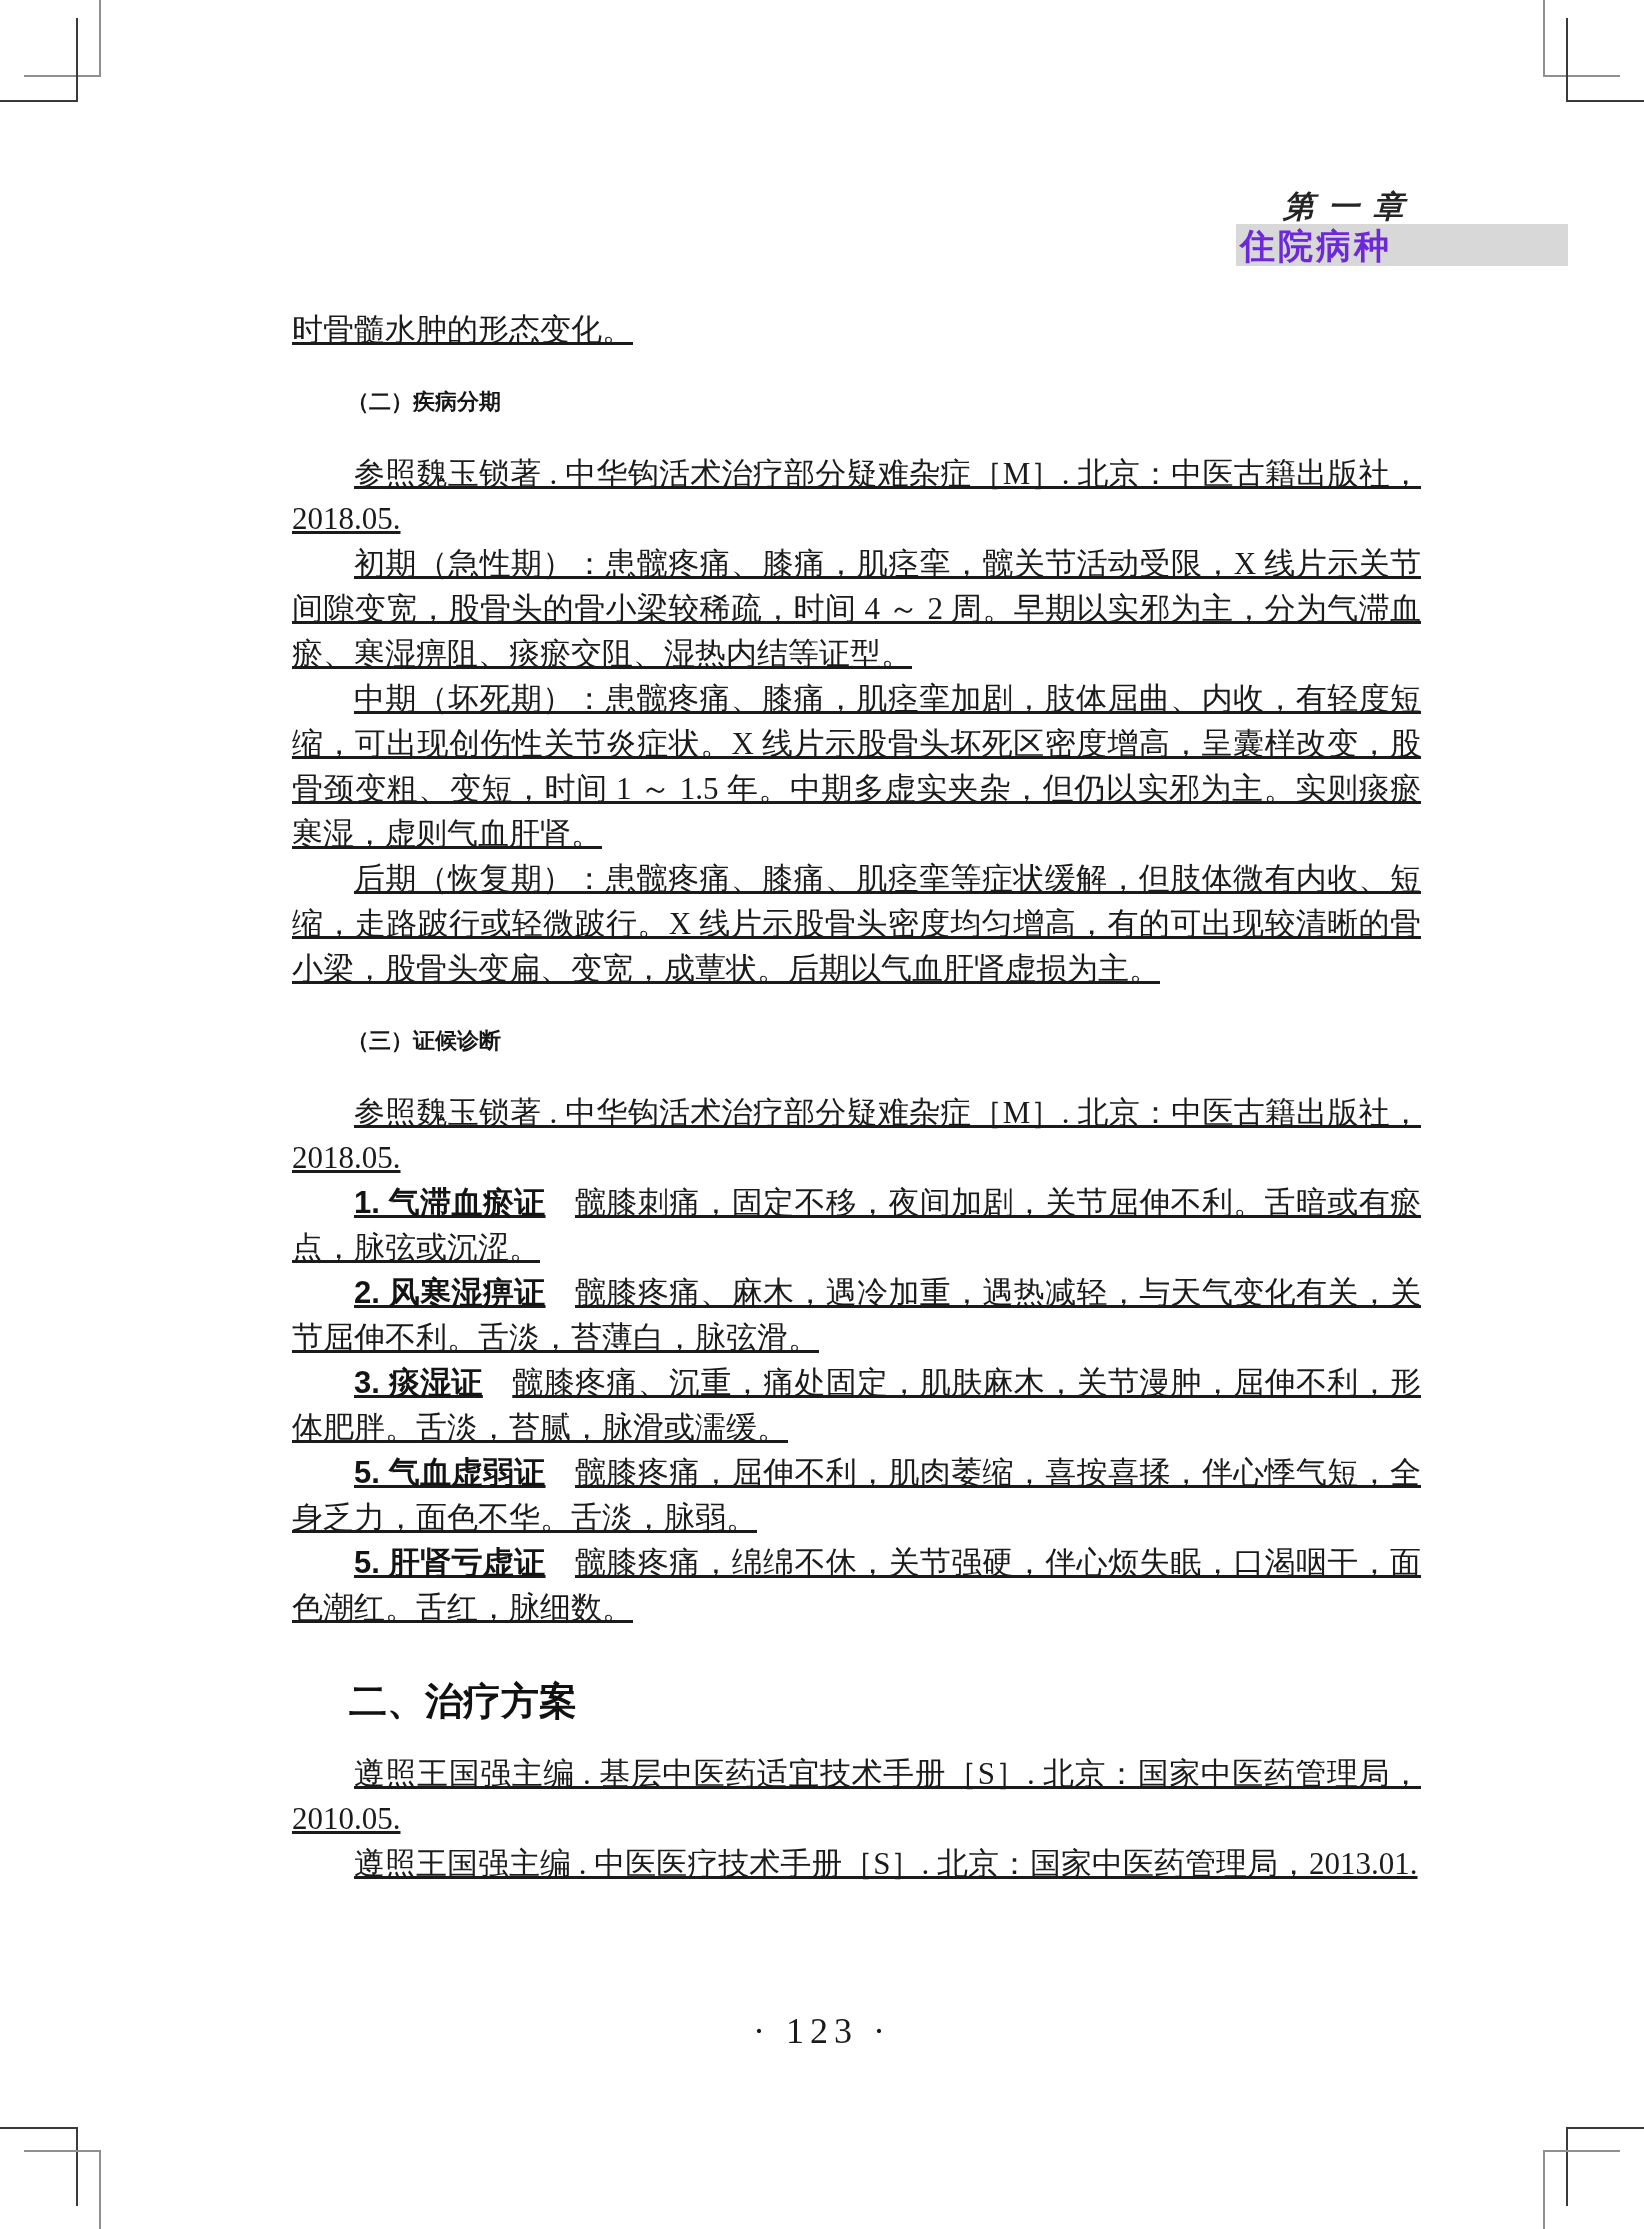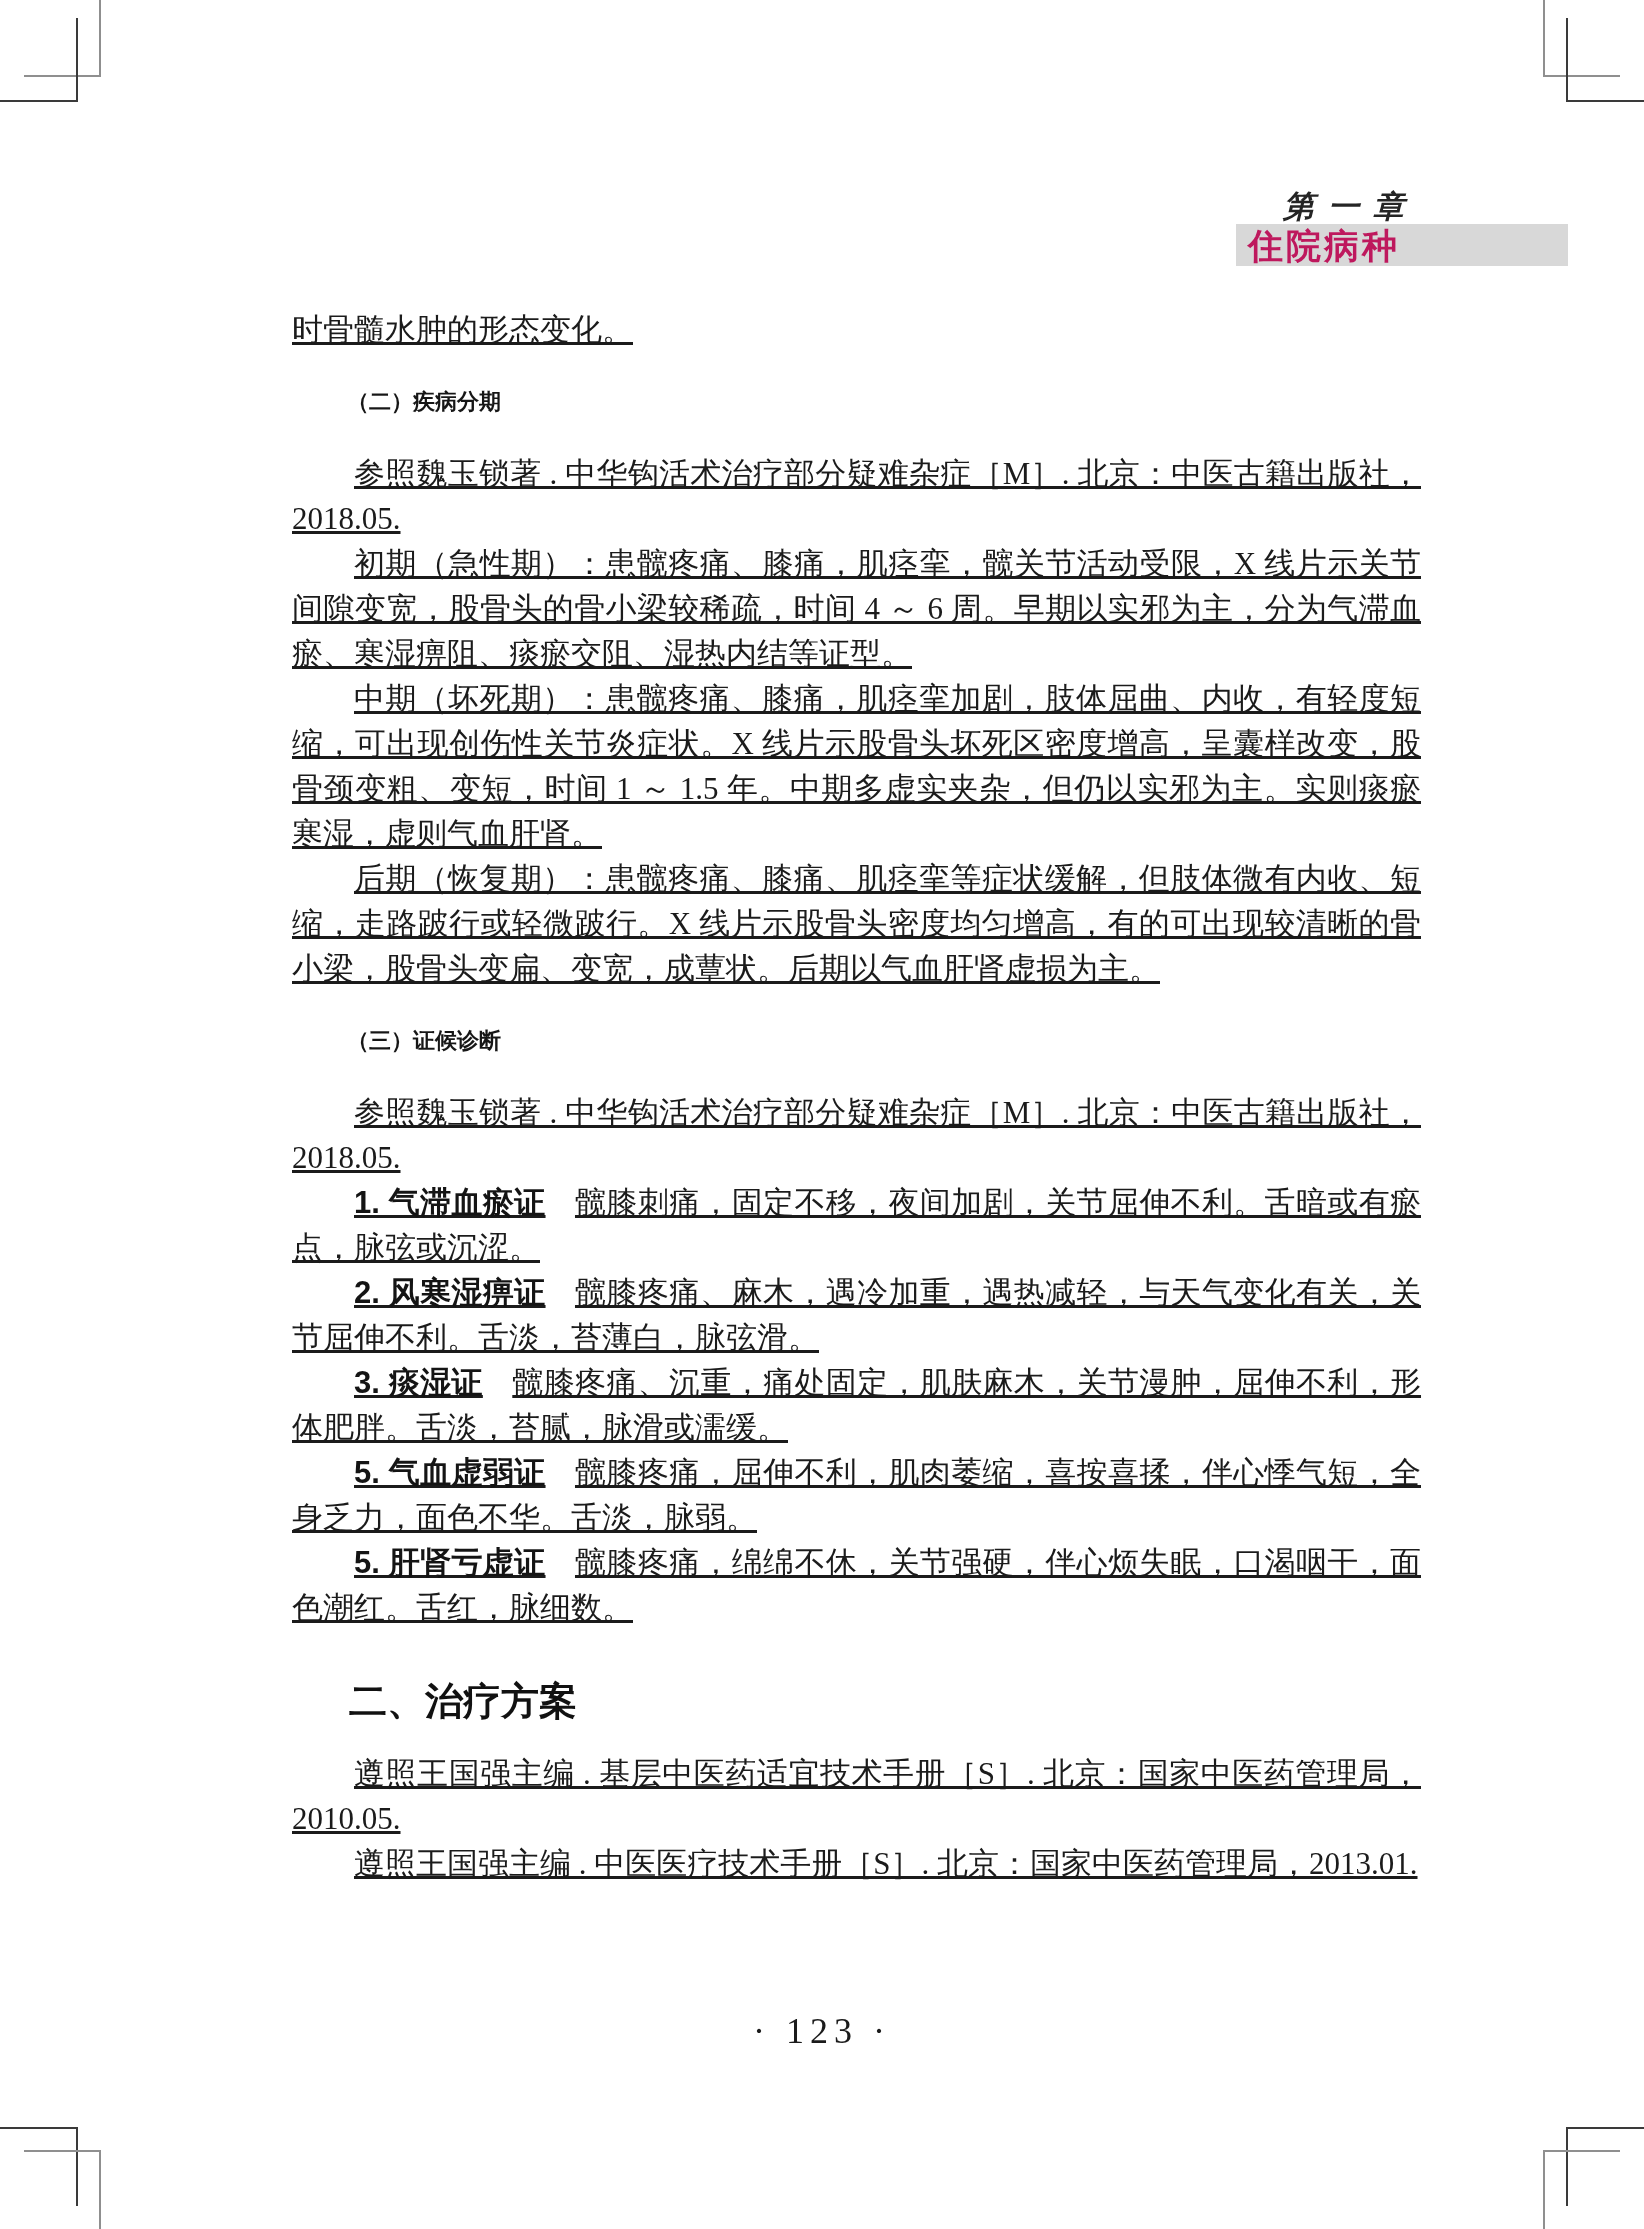--- a/index.html
+++ b/index.html
@@ -22,24 +22,24 @@
     font-family:Liberation Serif, serif;
     font-style:italic;font-weight:bold;
     font-size:31px;letter-spacing:14px;color:#252525;
     white-space:nowrap;
   }
   .title-bar{
     position:absolute;left:1236px;top:224px;
     width:332px;height:42px;
   }
   .title-bar .bar-text{
-    display:block;padding-left:12px;
+    display:block;padding-left:4px;
     font-family:"Liberation Sans","DejaVu Sans",sans-serif;
     font-weight:bold;font-size:35px;line-height:43px;
-    letter-spacing:3px;color:#be185d;white-space:nowrap;
+    letter-spacing:3px;color:#6d28d9;white-space:nowrap;
   }
 
   
   .body-text{
     position:absolute;left:292px;top:307px;width:1129px;
     font-size:31px;line-height:45px;
     text-align:justify;
   }
   .body-text p{
     margin:0;text-indent:62px;
@@ -109,21 +109,21 @@
     <span class="bar-text">住院病种</span>
   </div>
 
   <div class="body-text">
 
     <p class="continuation">时骨髓水肿的形态变化。</p>
 
     <h3 class="sub-heading">（二）疾病分期</h3>
 
     <p>参照魏玉锁著 . 中华钩活术治疗部分疑难杂症［M］. 北京：中医古籍出版社，2018.05.</p>
-    <p>初期（急性期）：患髋疼痛、膝痛，肌痉挛，髋关节活动受限，X 线片示关节间隙变宽，股骨头的骨小梁较稀疏，时间 4 ～ 6 周。早期以实邪为主，分为气滞血瘀、寒湿痹阻、痰瘀交阻、湿热内结等证型。</p>
+    <p>初期（急性期）：患髋疼痛、膝痛，肌痉挛，髋关节活动受限，X 线片示关节间隙变宽，股骨头的骨小梁较稀疏，时间 4 ～ 2 周。早期以实邪为主，分为气滞血瘀、寒湿痹阻、痰瘀交阻、湿热内结等证型。</p>
     <p>中期（坏死期）：患髋疼痛、膝痛，肌痉挛加剧，肢体屈曲、内收，有轻度短缩，可出现创伤性关节炎症状。X 线片示股骨头坏死区密度增高，呈囊样改变，股骨颈变粗、变短，时间 1 ～ 1.5 年。中期多虚实夹杂，但仍以实邪为主。实则痰瘀寒湿，虚则气血肝肾。</p>
     <p>后期（恢复期）：患髋疼痛、膝痛、肌痉挛等症状缓解，但肢体微有内收、短缩，走路跛行或轻微跛行。X 线片示股骨头密度均匀增高，有的可出现较清晰的骨小梁，股骨头变扁、变宽，成蕈状。后期以气血肝肾虚损为主。</p>
 
     <h3 class="sub-heading">（三）证候诊断</h3>
 
     <p>参照魏玉锁著 . 中华钩活术治疗部分疑难杂症［M］. 北京：中医古籍出版社，2018.05.</p>
 
     <p class="syndrome">
       <span class="term">1. 气滞血瘀证</span><span>髋膝刺痛，固定不移，夜间加剧，关节屈伸不利。舌暗或有瘀点，脉弦或沉涩。</span>
     </p>

